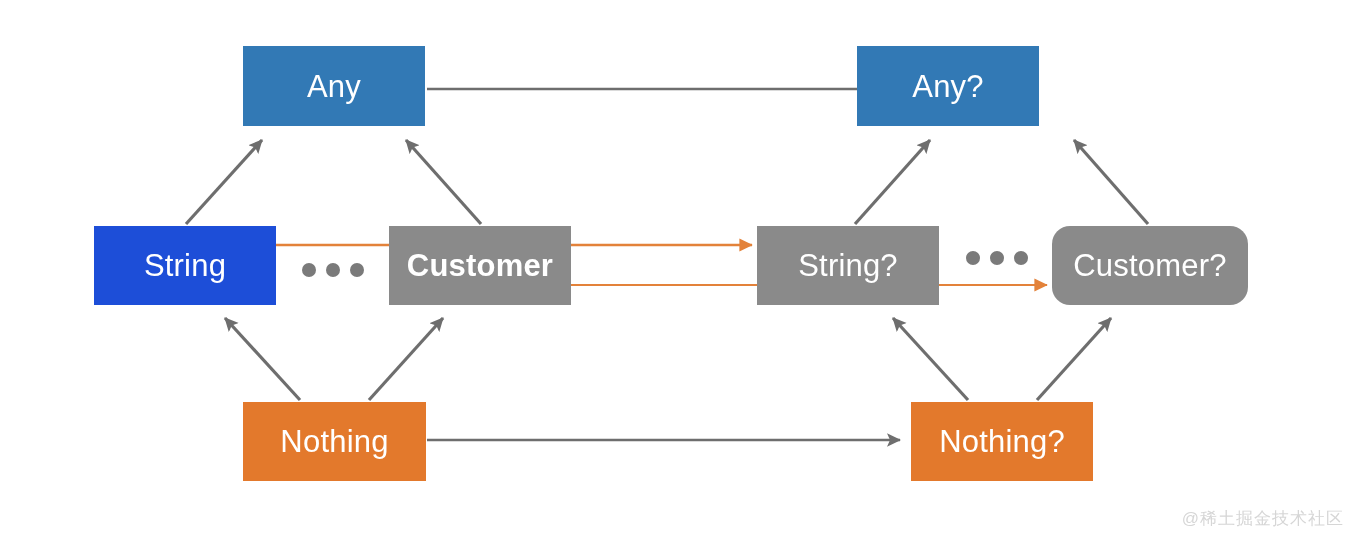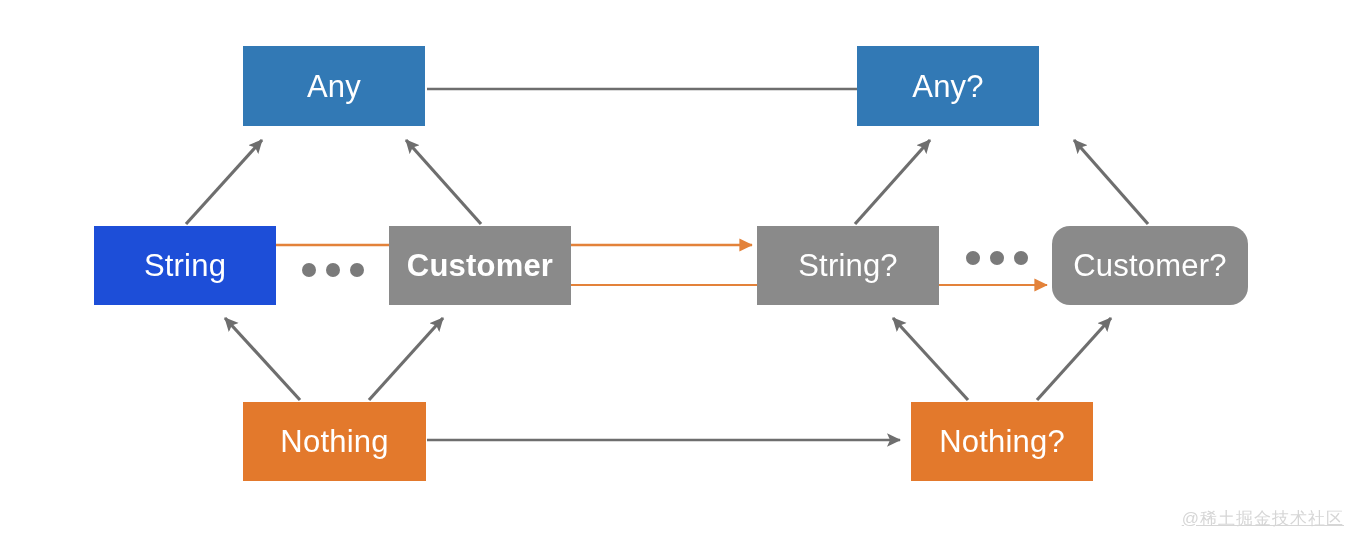--- a/index.html
+++ b/index.html
@@ -49,21 +49,20 @@
 
   .watermark {
     position: absolute;
     right: 14px;
     bottom: 8px;
     color: #d6d6d6;
     font-size: 17px;
     letter-spacing: 1px;
     z-index: 4;
     user-select: none;
-    text-decoration: underline;
   }
 </style>
 </head>
 <body>
 
 <div id="canvas">
 
   <svg id="edges" viewBox="0 0 1358 538">
     <defs>
       <marker id="arrowGray" markerWidth="11" markerHeight="11" refX="9.4" refY="5.5" orient="auto" markerUnits="userSpaceOnUse">

